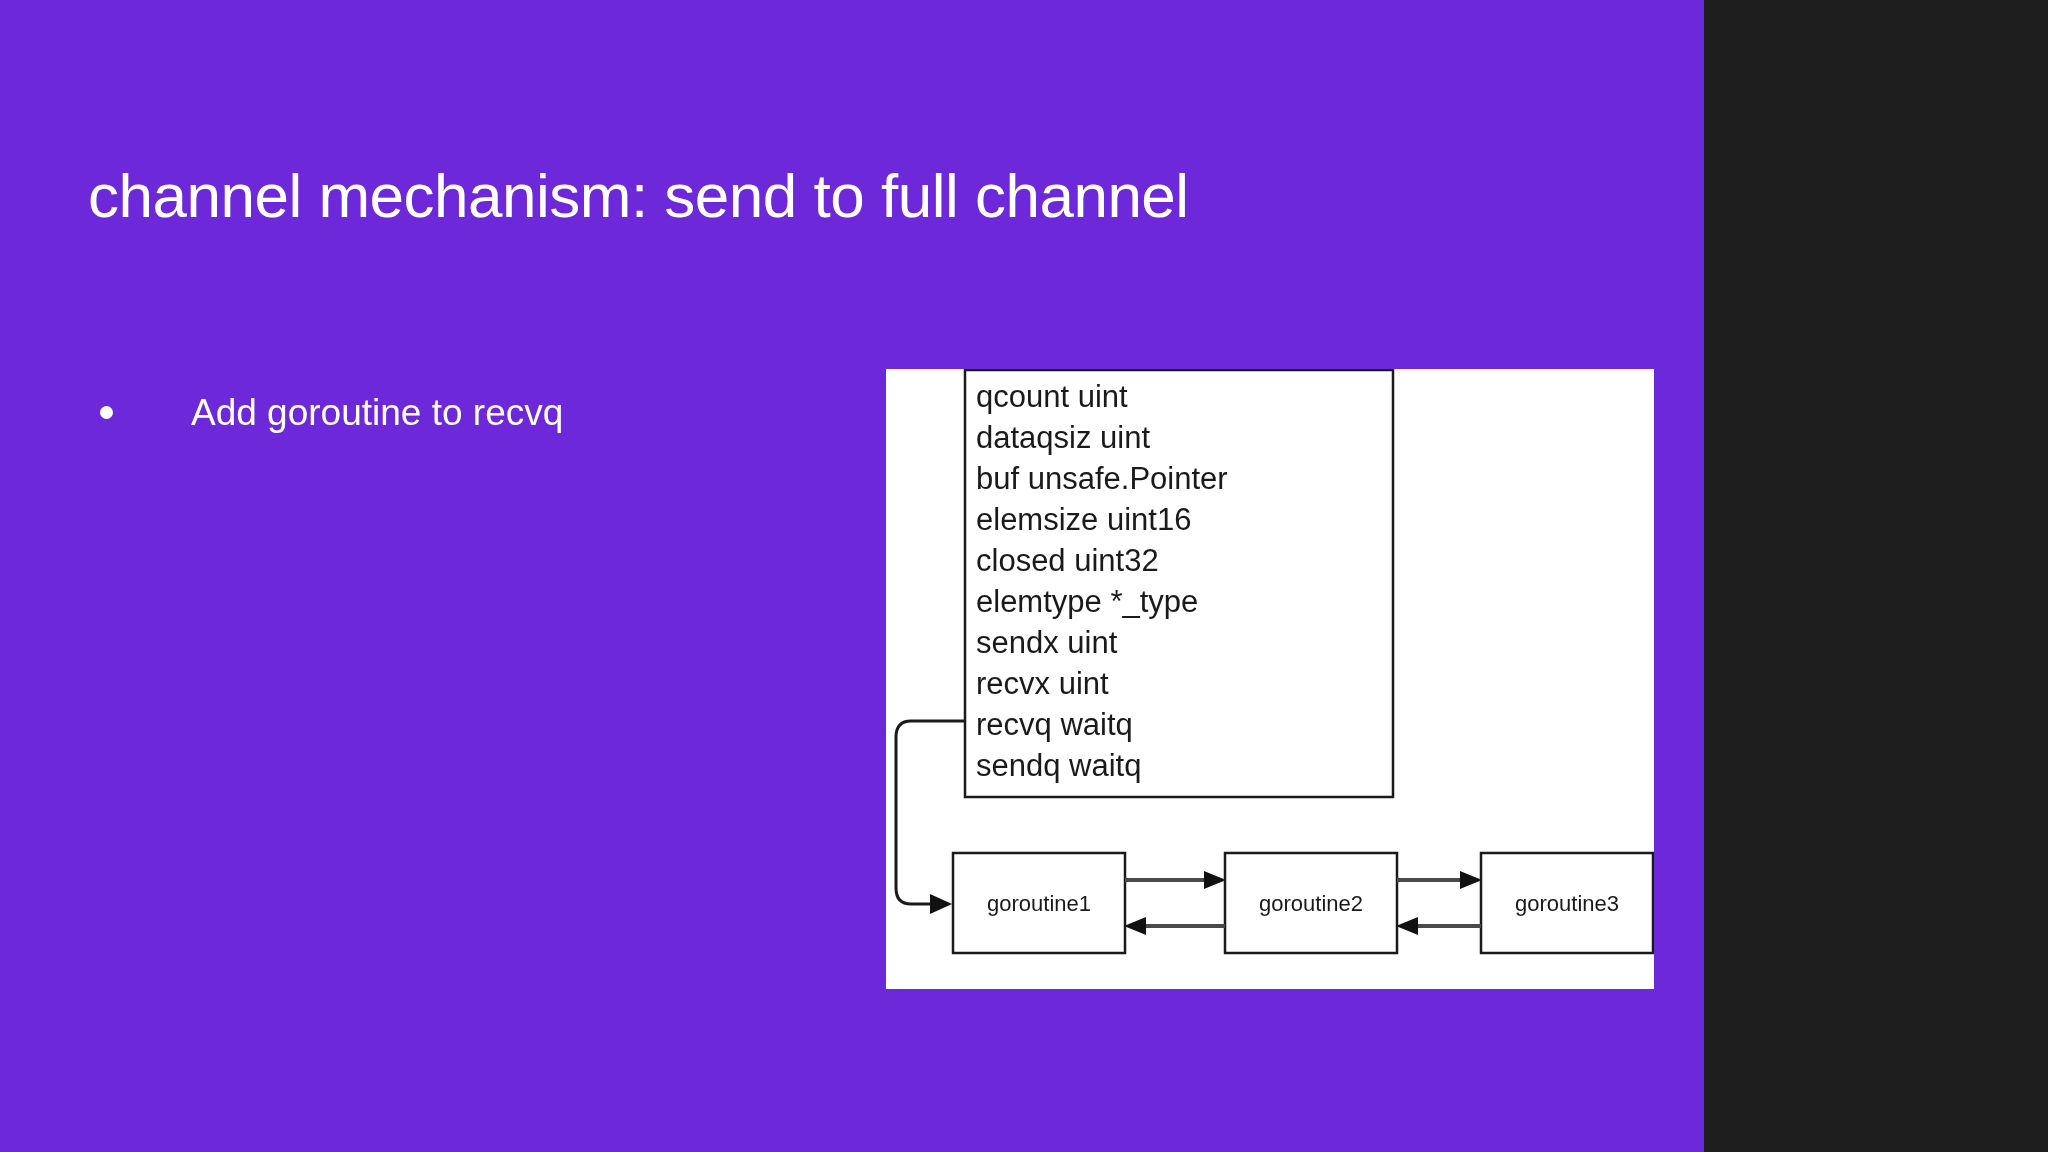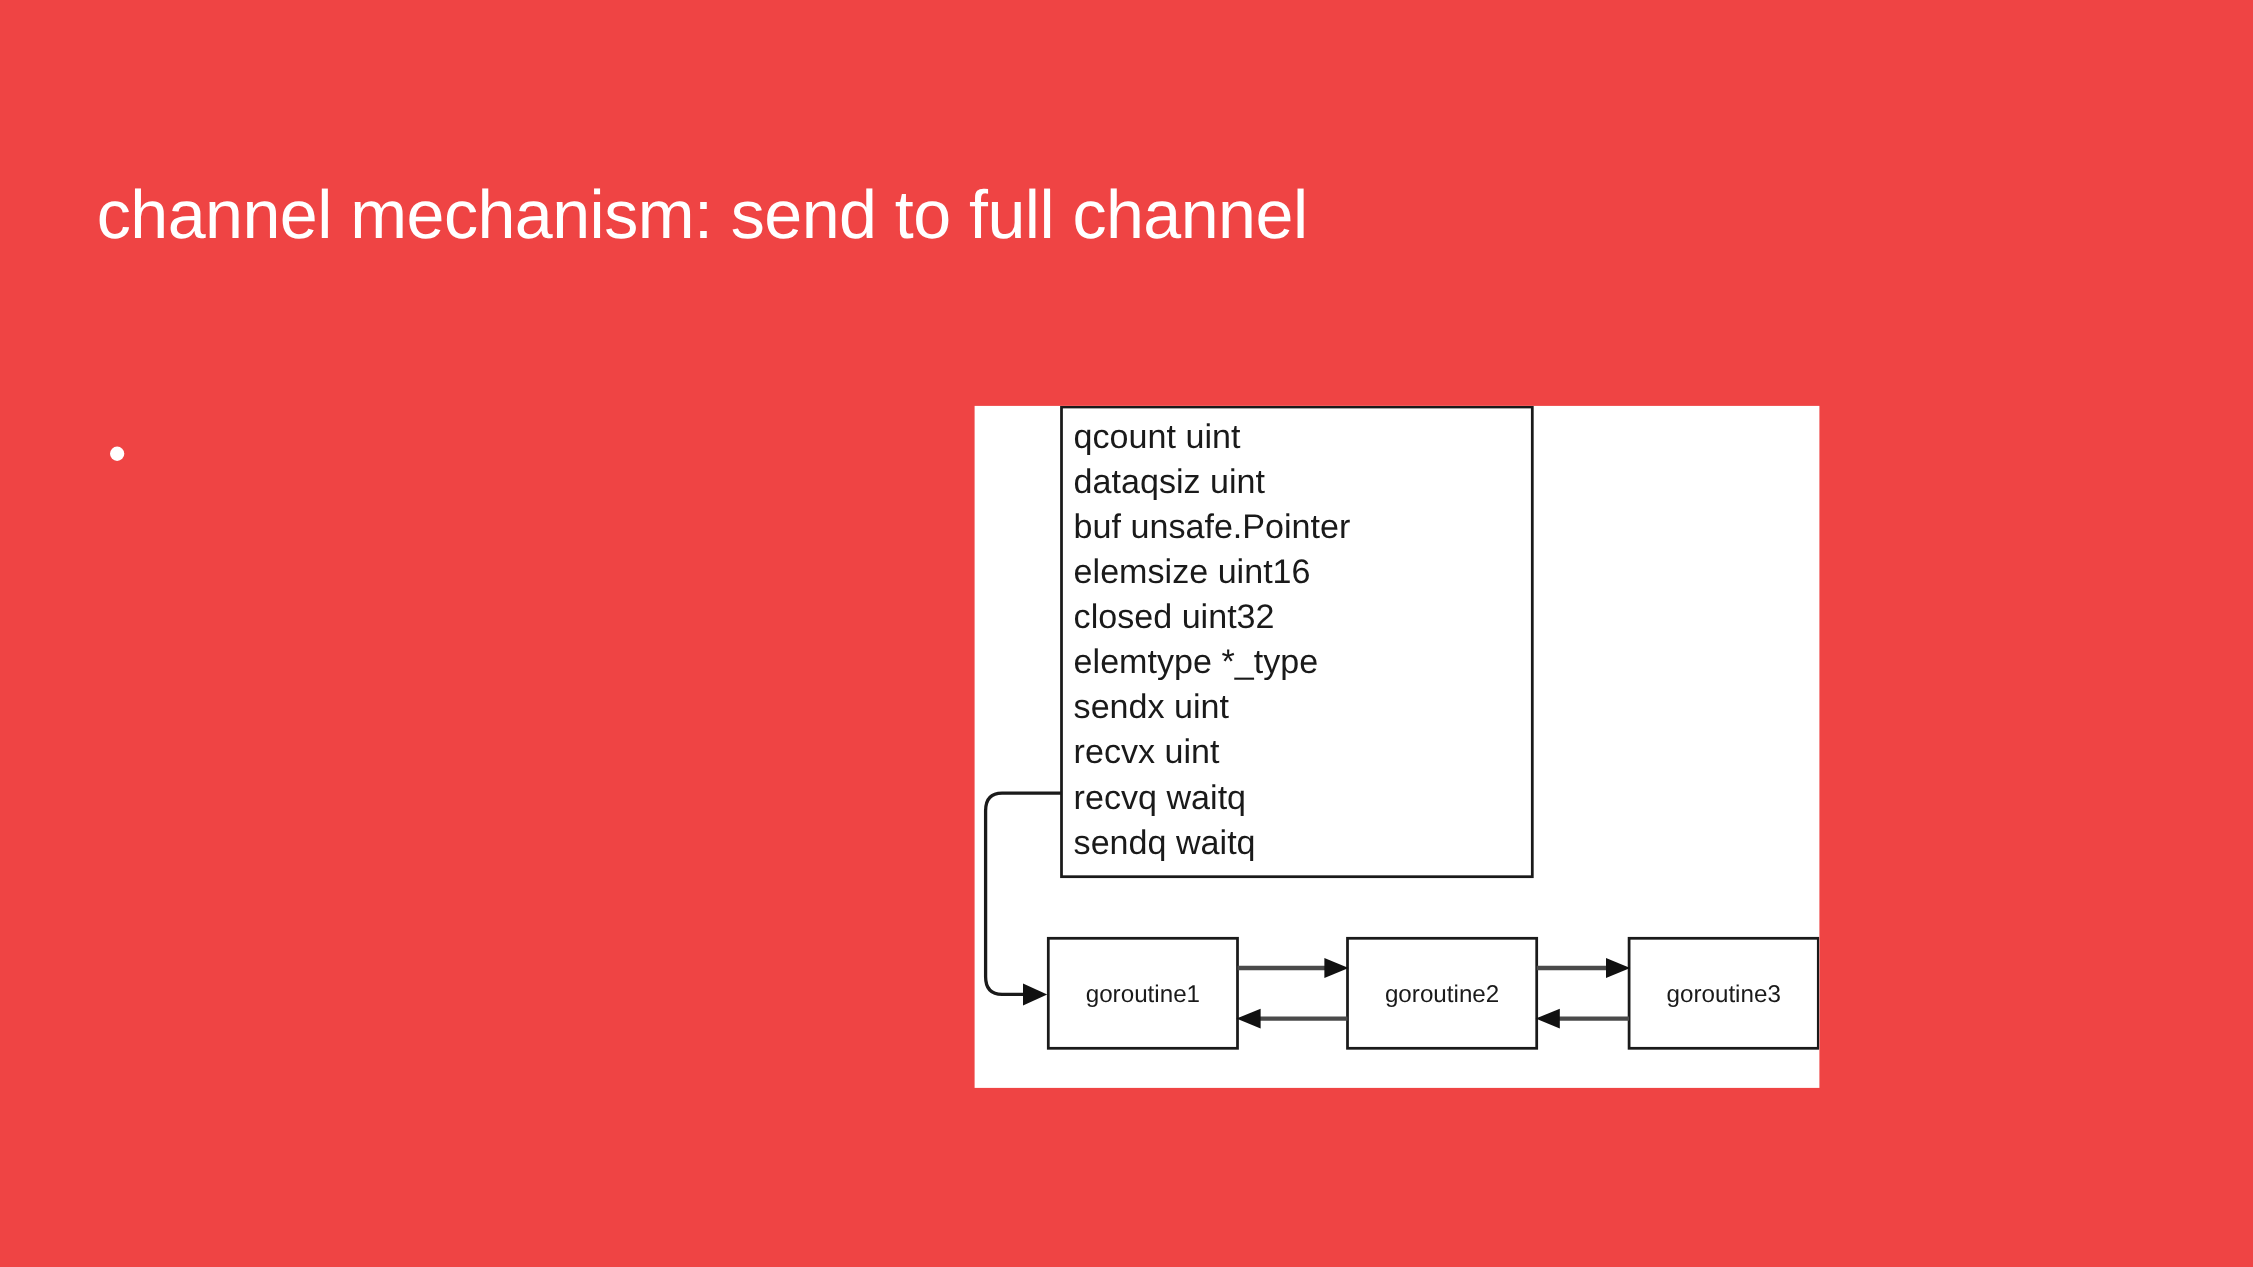--- a/index.html
+++ b/index.html
@@ -2,23 +2,23 @@
 <html><head>
 <meta charset="utf-8">
 <style>
   html, body {
     margin: 0;
     padding: 0;
     background: #1e1e1e;
   }
   #slide {
     position: relative;
-    width: 2048px;
+    width: 1704px;
     height: 1152px;
-    background: #ef4444;
+    background: #6d28d9;
     overflow: hidden;
     font-family: "Liberation Sans", sans-serif;
   }
 
   
   #slide-title {
     position: absolute;
     left: 88px;
     top: 120px;
     width: 1700px;
@@ -109,20 +109,21 @@
 </head>
 <body>
 
 <div id="slide">
 
   <h1 id="slide-title">channel mechanism: send to full channel</h1>
 
   <div id="bullet-list">
     <div class="bullet-row">
       <span class="bullet-dot"></span>
+      <span class="bullet-text">Add goroutine to recvq</span>
     </div>
   </div>
 
   <div id="diagram">
     <svg viewBox="0 0 768 620" xmlns="http://www.w3.org/2000/svg">
 
       <rect class="box-stroke" x="79" y="1" width="428" height="427"></rect>
 
       <text class="struct-field" x="90" y="38">qcount uint</text>
       <text class="struct-field" x="90" y="79">dataqsiz uint</text>

